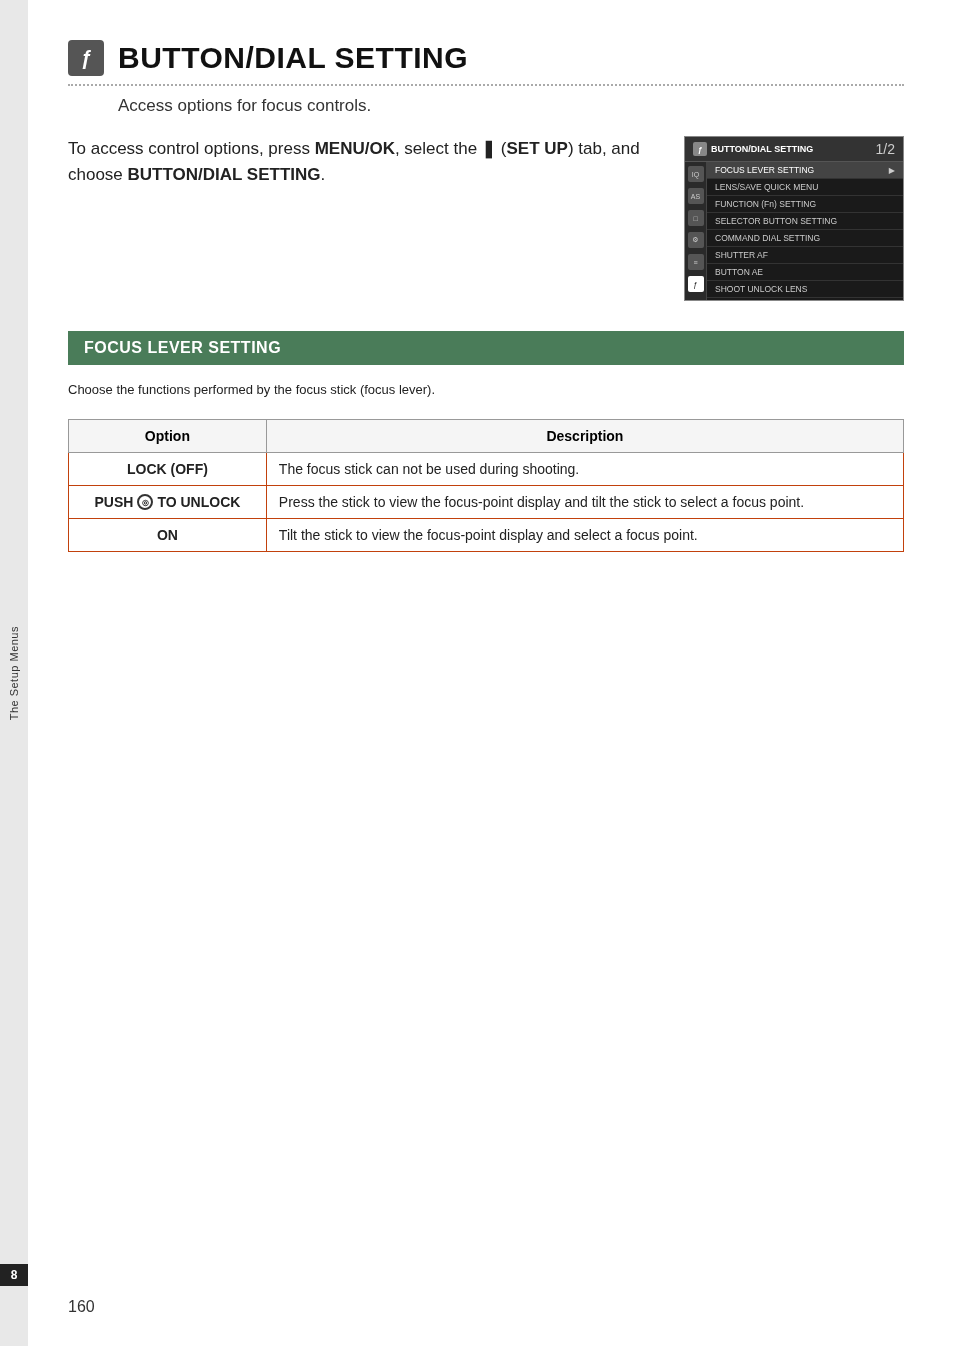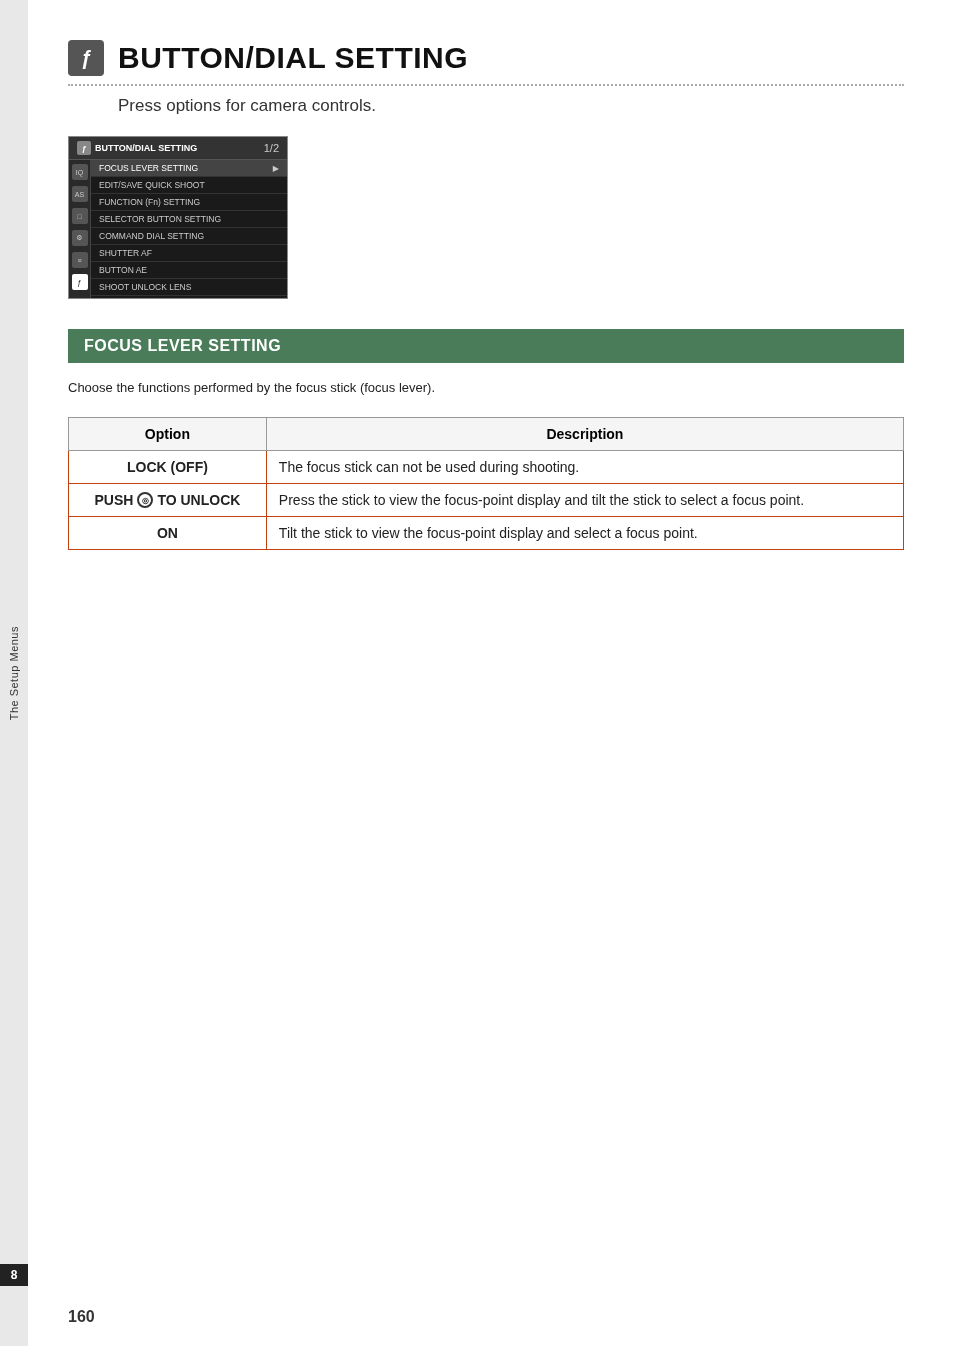--- a/index.html
+++ b/index.html
@@ -157,21 +157,21 @@
       border-radius: 2px;
       display: inline-flex;
       align-items: center;
       justify-content: center;
       margin-right: 4px;
       font-size: 8px;
       font-style: italic;
     }
 
     .menu-page-num {
-      font-size: 11px;
+      font-size: 14px;
       color: #ccc;
     }
 
     .menu-sidebar {
       display: flex;
     }
 
     .menu-icons-col {
       width: 22px;
       background: #2a2a2a;
@@ -289,25 +289,25 @@
       width: 16px;
       height: 16px;
       border: 2px solid #333;
       border-radius: 50%;
       font-size: 8px;
     }
 
     
     .page-footer {
       position: absolute;
-      bottom: 20px;
+      bottom: 30px;
       left: 40px;
       font-size: 16px;
       color: #333;
-      font-weight: bold;
+      font-weight: normal;
     }
   </style>
 </head>
 <body>
 
 <div class="page-container">
 
   <div class="spine-tab">
     <span class="spine-text">The Setup Menus</span>
     <div class="page-number-box">8</div>
@@ -317,23 +317,28 @@
 
     <div class="page-header">
       <div class="header-icon">
         <span class="header-icon-symbol">ƒ</span>
       </div>
       <h1 class="page-title">BUTTON/DIAL SETTING</h1>
     </div>
 
     <hr class="dotted-rule">
 
-    <div class="subtitle">Press options for camera controls.</div>
+    <div class="subtitle">Access options for focus controls.</div>
 
     <div class="content-row">
+      <div class="intro-text">
+        To access control options, press <strong>MENU/OK</strong>,
+        select the <strong>❚</strong> (<strong>SET UP</strong>) tab, and choose
+        <strong>BUTTON/DIAL SETTING</strong>.
+      </div>
 
       <div class="menu-panel">
         <div class="menu-header">
           <div class="menu-header-left">
             <span class="menu-header-icon">ƒ</span>
             <span>BUTTON/DIAL SETTING</span>
           </div>
           <span class="menu-page-num">1/2</span>
         </div>
         <div class="menu-sidebar">
@@ -344,21 +349,21 @@
             <div class="menu-icon-item">⚙</div>
             <div class="menu-icon-item">≡</div>
             <div class="menu-icon-item active">ƒ</div>
           </div>
           <div class="menu-items-col">
             <div class="menu-item highlighted">
               <span>FOCUS LEVER SETTING</span>
               <span class="menu-item-arrow">▶</span>
             </div>
             <div class="menu-item">
-              <span>EDIT/SAVE QUICK SHOOT</span>
+              <span>LENS/SAVE QUICK MENU</span>
             </div>
             <div class="menu-item">
               <span>FUNCTION (Fn) SETTING</span>
             </div>
             <div class="menu-item">
               <span>SELECTOR BUTTON SETTING</span>
             </div>
             <div class="menu-item">
               <span>COMMAND DIAL SETTING</span>
             </div>

